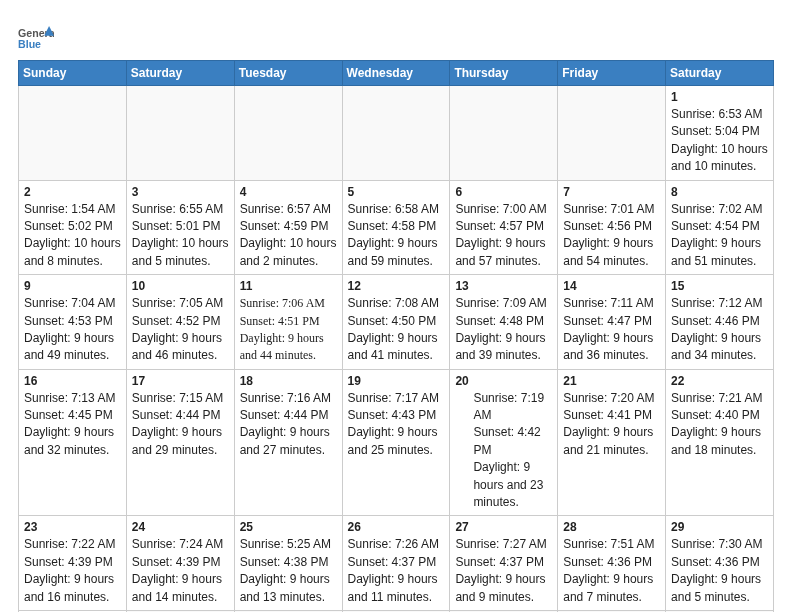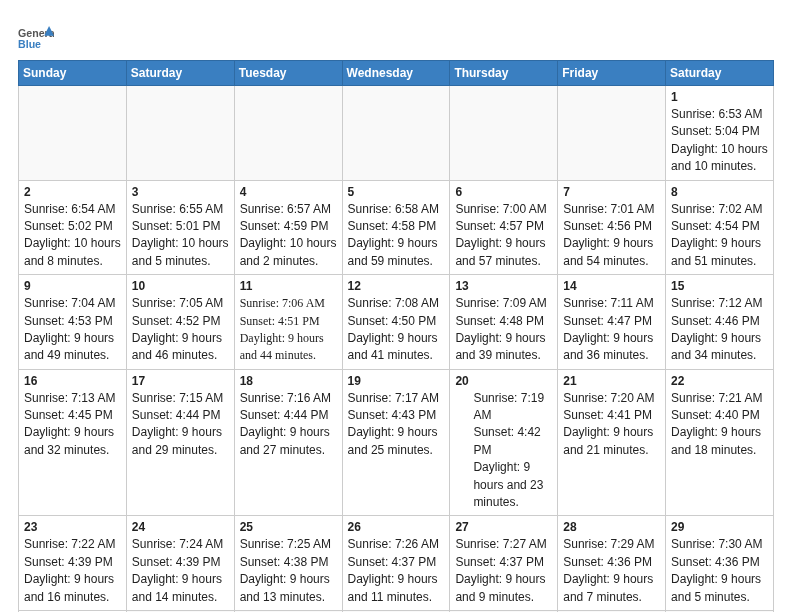--- a/index.html
+++ b/index.html
@@ -128,21 +128,21 @@
           <td>
             <span class="day-num">1</span>
             <div class="day-info" style="white-space: pre-line;">Sunrise: 6:53 AM
 Sunset: 5:04 PM
 Daylight: 10 hours and 10 minutes.</div>
           </td>
         </tr>
         <tr>
           <td>
             <span class="day-num">2</span>
-            <div class="day-info" style="white-space: pre-line;">Sunrise: 6:54 AM
+            <div class="day-info" style="white-space: pre-line;">Sunrise: 1:54 AM
 Sunset: 5:02 PM
 Daylight: 10 hours and 8 minutes.</div>
           </td>
           <td>
             <span class="day-num">3</span>
             <div class="day-info" style="white-space: pre-line;">Sunrise: 6:55 AM
 Sunset: 5:01 PM
 Daylight: 10 hours and 5 minutes.</div>
           </td>
           <td>
@@ -272,39 +272,39 @@
 Daylight: 9 hours and 16 minutes.</div>
           </td>
           <td>
             <span class="day-num">24</span>
             <div class="day-info" style="white-space: pre-line;">Sunrise: 7:24 AM
 Sunset: 4:39 PM
 Daylight: 9 hours and 14 minutes.</div>
           </td>
           <td>
             <span class="day-num">25</span>
-            <div class="day-info" style="white-space: pre-line;">Sunrise: 7:25 AM
+            <div class="day-info" style="white-space: pre-line;">Sunrise: 5:25 AM
 Sunset: 4:38 PM
 Daylight: 9 hours and 13 minutes.</div>
           </td>
           <td>
             <span class="day-num">26</span>
             <div class="day-info" style="white-space: pre-line;">Sunrise: 7:26 AM
 Sunset: 4:37 PM
 Daylight: 9 hours and 11 minutes.</div>
           </td>
           <td>
             <span class="day-num">27</span>
             <div class="day-info" style="white-space: pre-line;">Sunrise: 7:27 AM
 Sunset: 4:37 PM
 Daylight: 9 hours and 9 minutes.</div>
           </td>
           <td>
             <span class="day-num">28</span>
-            <div class="day-info" style="white-space: pre-line;">Sunrise: 7:29 AM
+            <div class="day-info" style="white-space: pre-line;">Sunrise: 7:51 AM
 Sunset: 4:36 PM
 Daylight: 9 hours and 7 minutes.</div>
           </td>
           <td>
             <span class="day-num">29</span>
             <div class="day-info" style="white-space: pre-line;">Sunrise: 7:30 AM
 Sunset: 4:36 PM
 Daylight: 9 hours and 5 minutes.</div>
           </td>
         </tr>

